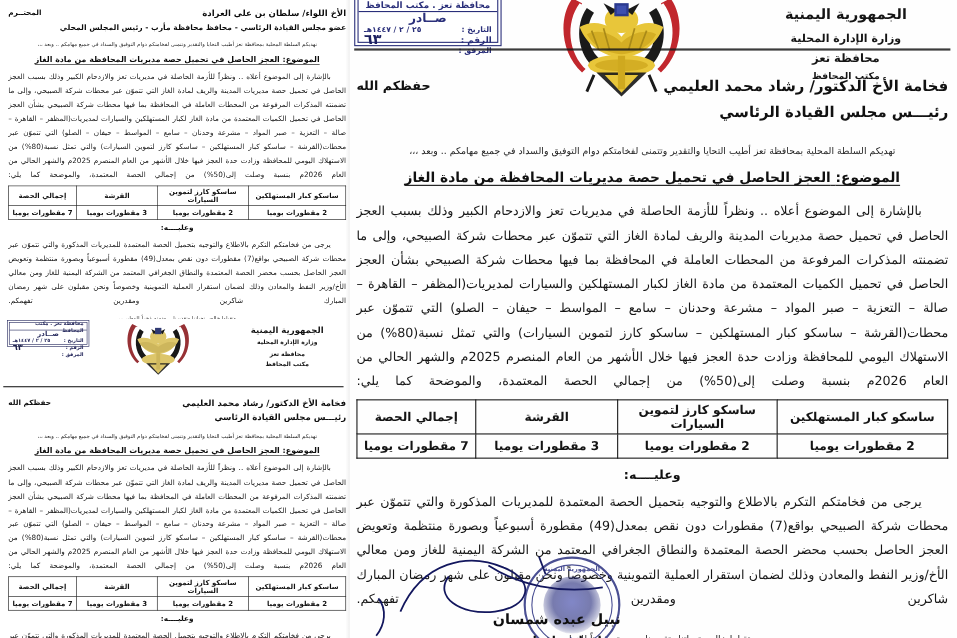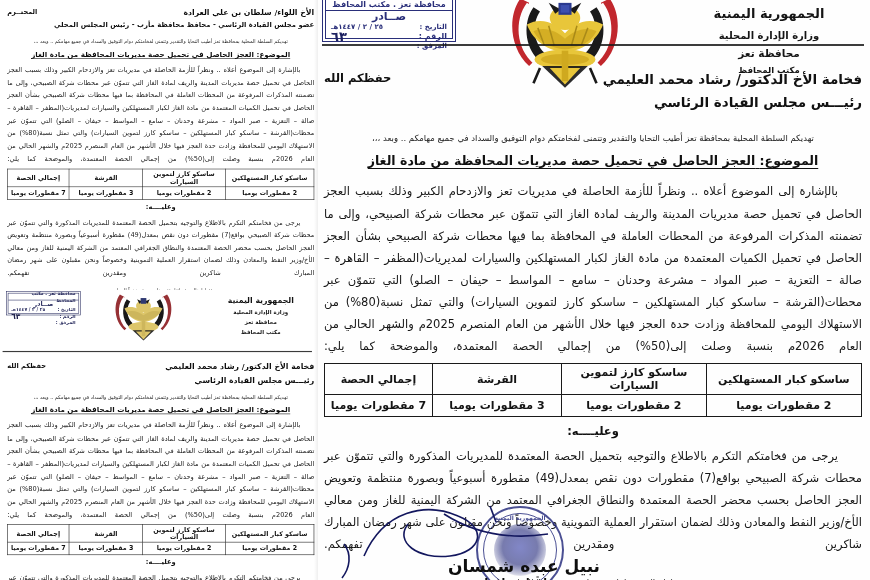--- a/index.html
+++ b/index.html
@@ -439,19 +439,19 @@
         <div class="seal-txt-bot">محافظة تعز</div>
       </div>
 
       <svg width="300" height="80" style="position:absolute;left:10px;top:-6px;">
         <path class="penstroke" d="M24,56 C44,10 86,2 118,16 C148,28 142,52 110,56 C78,60 54,42 68,24" stroke="#13175e" fill="none" stroke-width="2"></path>
         <path class="penstroke" d="M104,14 C132,32 168,40 208,34" stroke="#13175e" fill="none" stroke-width="2"></path>
         <path class="penstroke" d="M4,44 C12,54 10,68 2,78" stroke="#13175e" fill="none" stroke-width="1.6"></path>
         <path class="penstroke" d="M150,6 L156,22" stroke="#13175e" fill="none" stroke-width="1.8"></path>
       </svg>
 
-      <div class="sig-script" style="left:118px;top:50px;font-size:17px;">نبيل عبده شمسان</div>
+      <div class="sig-script" style="left:118px;top:50px;font-size:13px;">نبيل عبده شمسان</div>
       <div class="sig-script" style="left:126px;top:70px;font-size:11px;">محافظ محافظة تعز</div>
     </div>
   </div>
 
   <div class="divider-shadow"></div>
 </div>
 
 </body></html>

